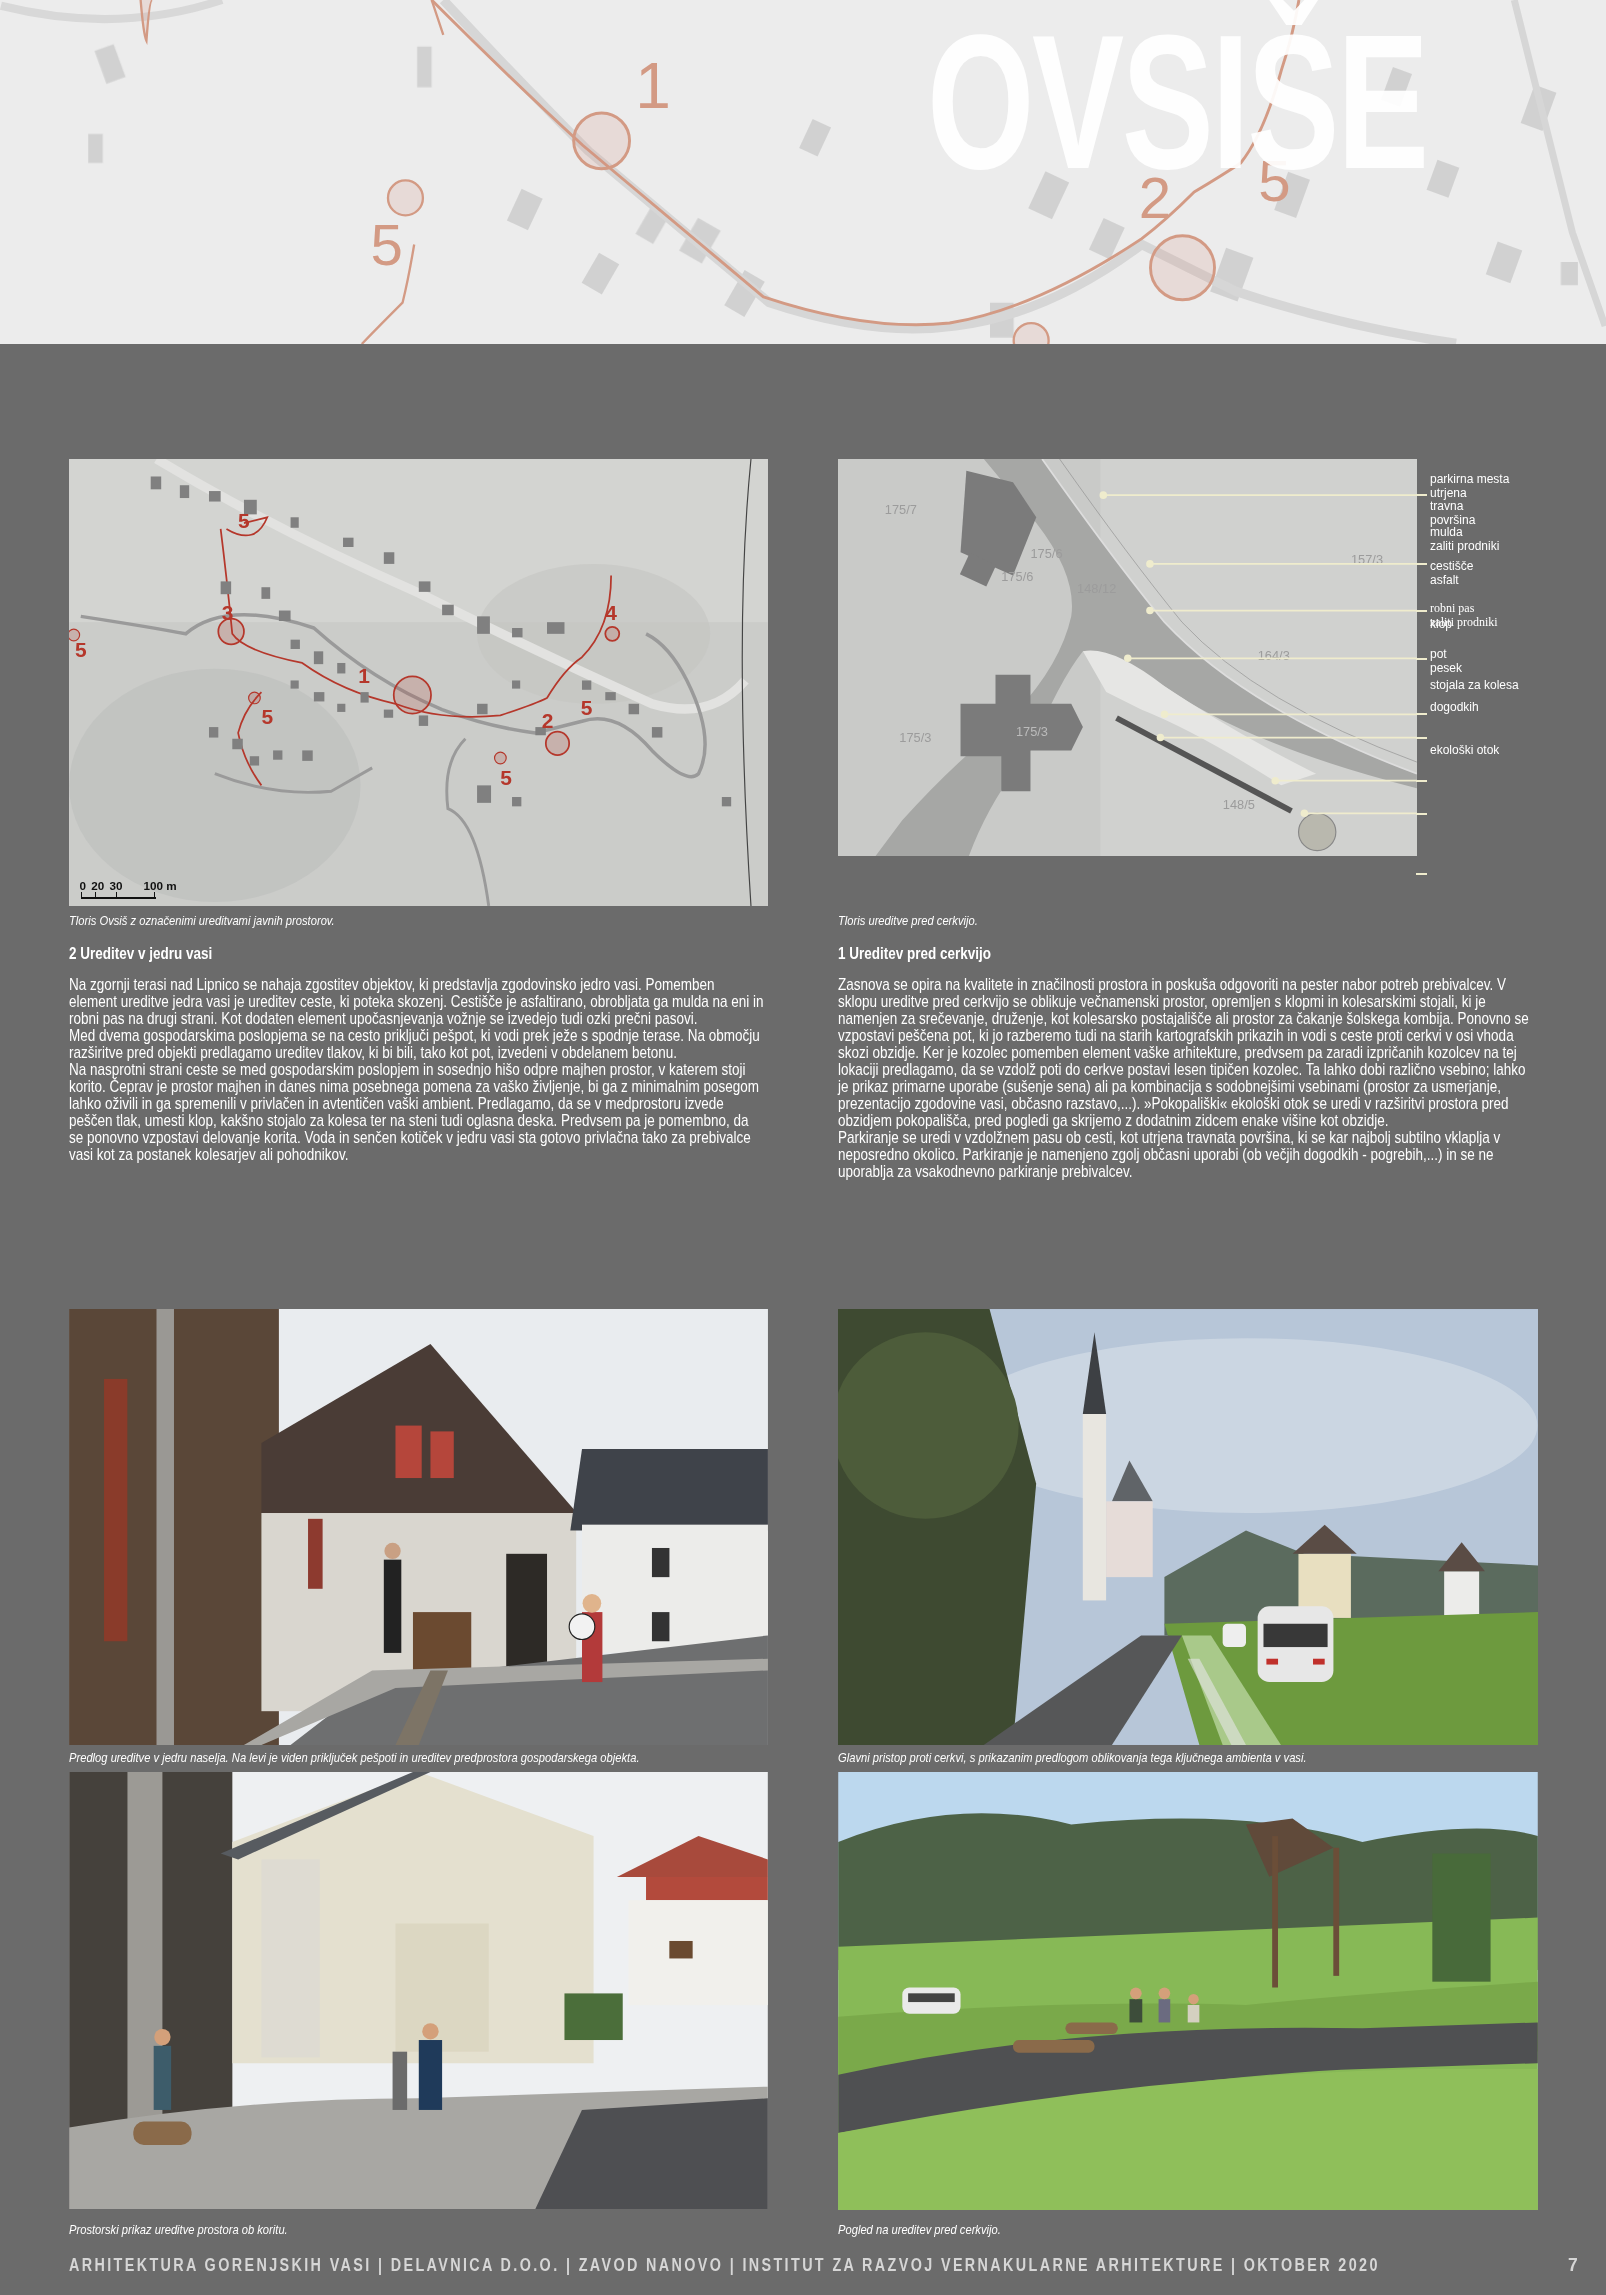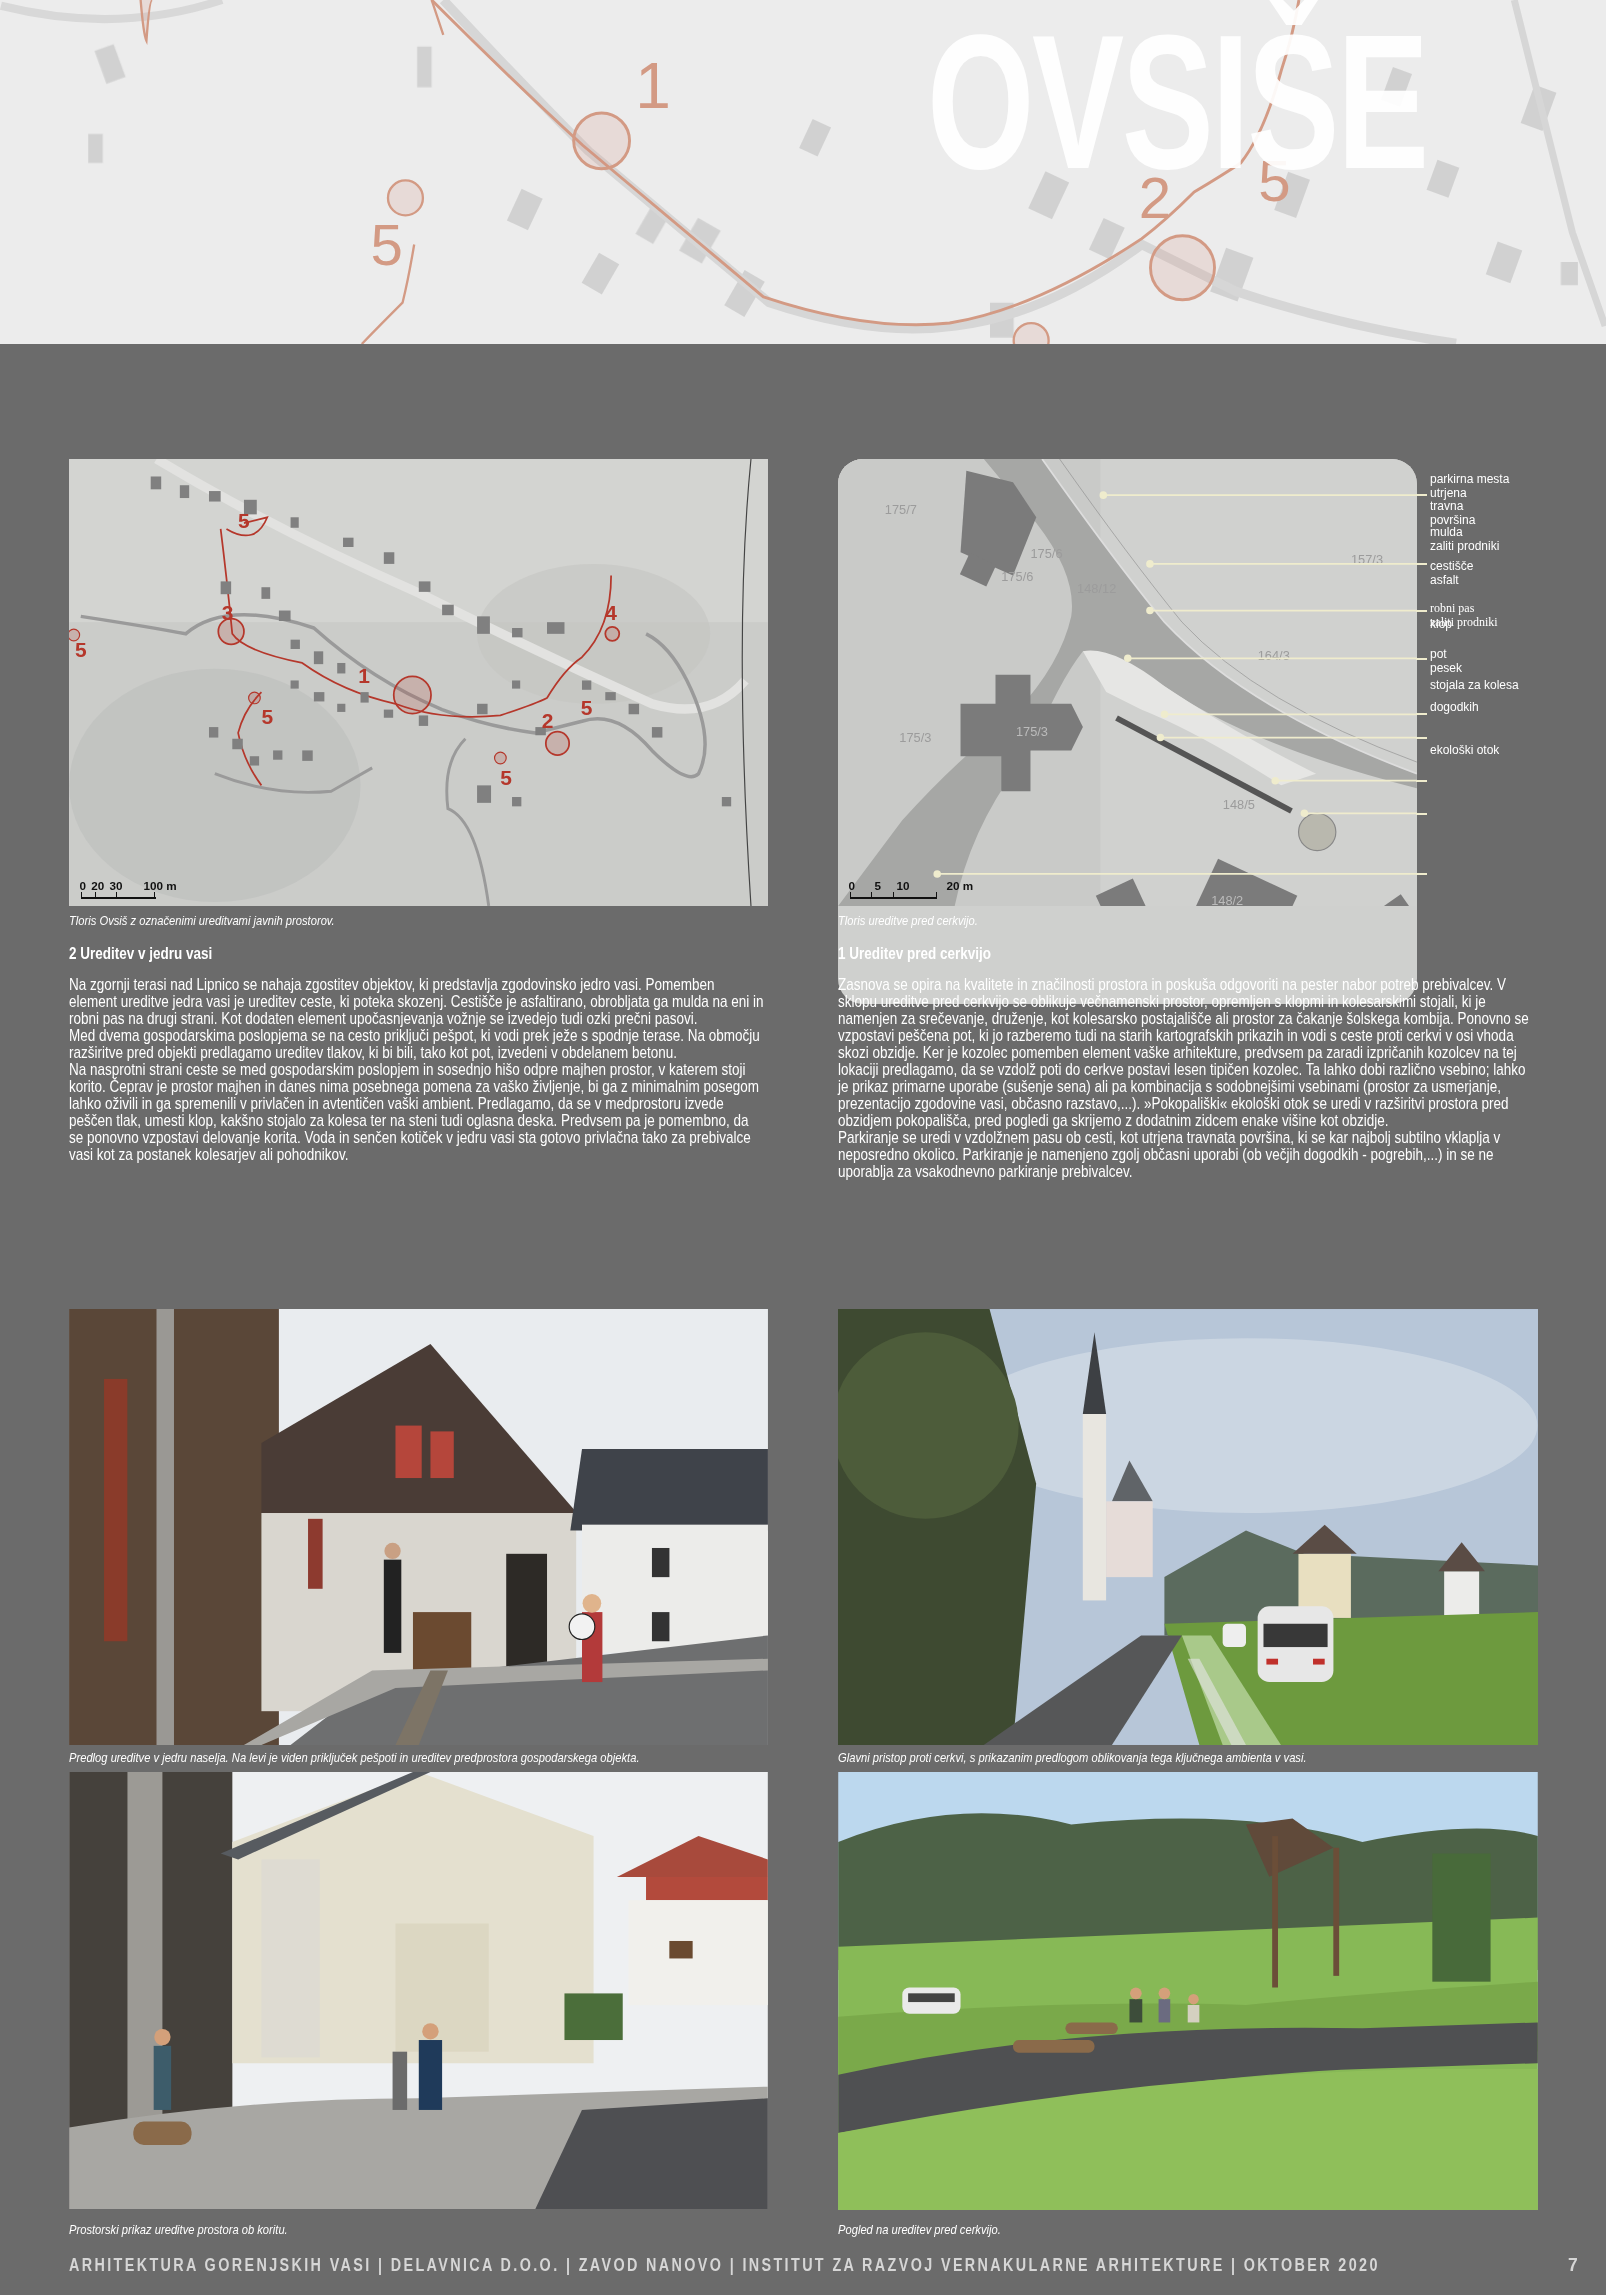--- a/index.html
+++ b/index.html
@@ -164,21 +164,21 @@
     <span style="left:30px;">30</span>
     <span style="left:64px;">100 m</span>
     <div class="bar" style="left:1.2px; top:17.5px; width:75px;"></div>
     <div class="tick" style="left:1.2px; top:13px;"></div>
     <div class="tick" style="left:15px; top:13px;"></div>
     <div class="tick" style="left:36px; top:13px;"></div>
     <div class="tick" style="left:74px; top:13px;"></div>
   </div>
 </div>
 
-<div class="abs map" style="left:838px; top:459px; width:579px; height:545px;border-radius:25px;">
+<div class="abs map" style="left:838px; top:459px; width:579px; height:397px;">
   <svg width="579" height="447" viewBox="0 0 993 767">
     <rect width="993" height="767" fill="#d0d1cf"></rect>
     <rect x="0" y="0" width="450" height="767" fill="#c9cac8"></rect>
     <path d="M0,767 L110,620 Q200,520 290,450 Q380,360 400,270 Q410,200 340,110 Q300,60 250,0 L350,0 Q470,170 560,280 Q700,430 993,540 L993,565 Q700,490 560,390 Q470,330 420,330 Q380,380 330,500 Q230,620 200,767 Z" fill="#a6a7a5"></path>
     <path d="M350,0 Q470,170 560,280 Q700,430 993,540" stroke="#ddd" stroke-width="3" fill="none"></path>
     <path d="M380,0 Q500,170 590,280 Q720,420 993,520" stroke="#888" stroke-width="1" fill="none"></path>
     <path d="M220,20 L300,40 L340,100 L300,200 L210,160 Z" fill="#7b7b7b"></path>
     <rect x="215" y="170" width="50" height="40" fill="#7b7b7b" transform="rotate(25 240 190)"></rect>
     <path d="M270,370 L330,370 L330,420 L400,420 L420,460 L400,500 L330,500 L330,570 L280,570 L280,510 L210,510 L210,420 L270,420 Z" fill="#7b7b7b"></path>
     <path d="M420,330 Q470,320 560,390 Q680,470 820,540 L760,560 Q620,470 520,430 L460,400 Z" fill="#e6e6e4"></path>

